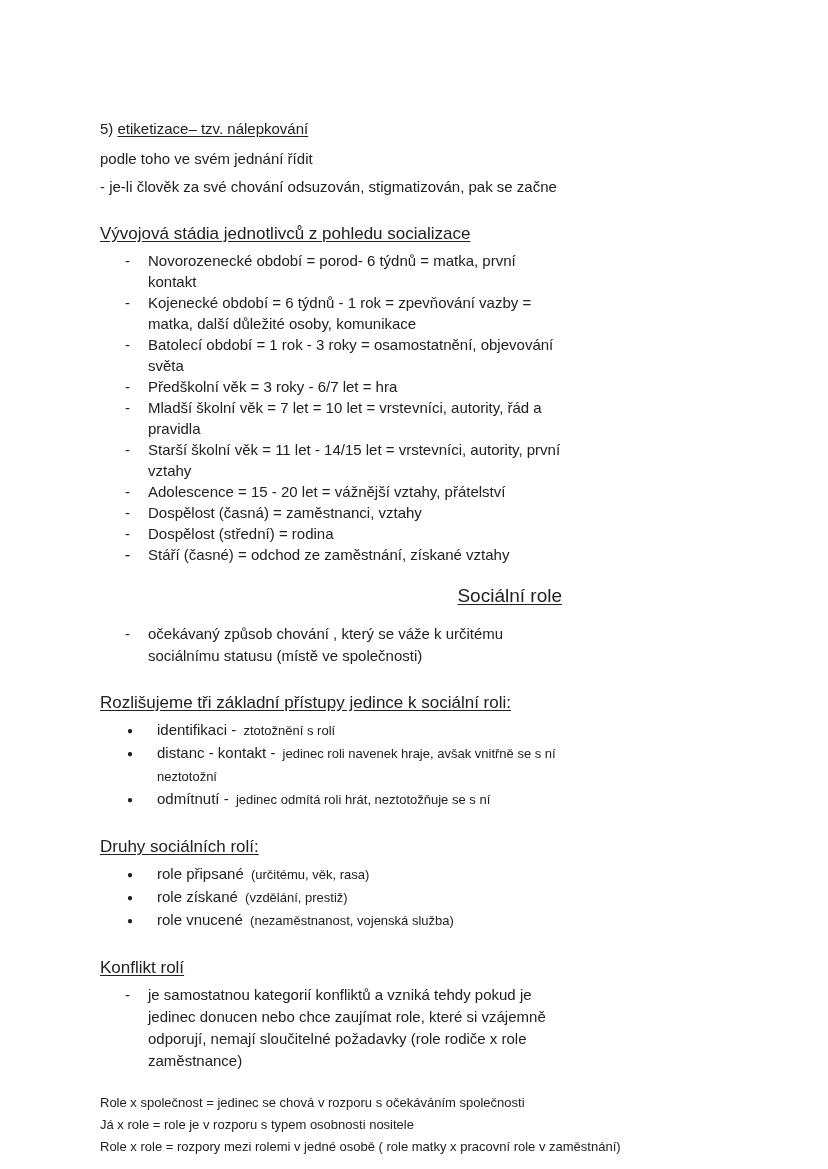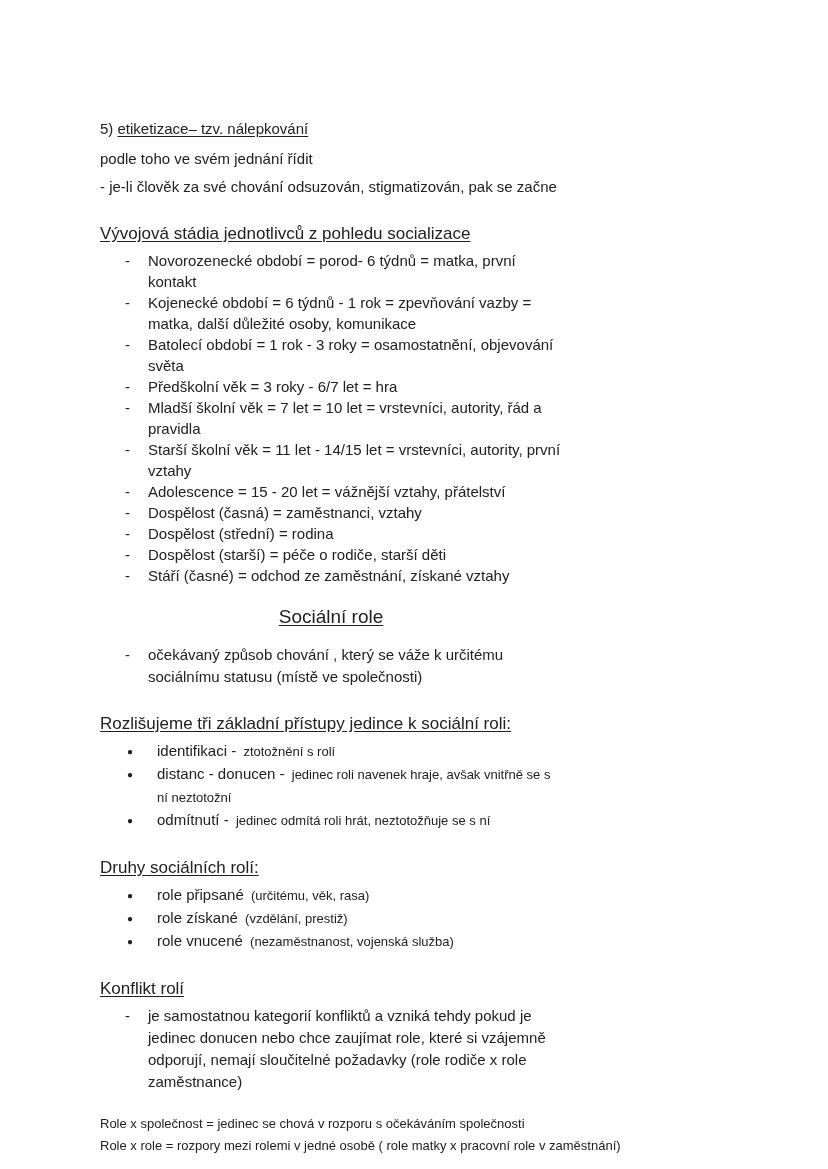--- a/index.html
+++ b/index.html
@@ -39,21 +39,21 @@
     font-size: 17px;
     line-height: 24px;
     text-decoration: underline;
     text-underline-offset: 2px;
     margin-top: 24px;
     margin-bottom: 4px;
   }
   .center-heading {
     font-size: 19px;
     line-height: 26px;
-    text-align: center;
+    text-align: right;
     margin-top: 18px;
     margin-bottom: 0;
   }
   .center-heading span {
     text-decoration: underline;
     text-underline-offset: 2px;
   }
   .list {
     margin: 0;
   }
@@ -110,47 +110,48 @@
     <div class="list">
       <div class="list-item dash-item"><span class="marker">-</span><span>Novorozenecké období = porod- 6 týdnů = matka, první kontakt</span></div>
       <div class="list-item dash-item"><span class="marker">-</span><span>Kojenecké období = 6 týdnů - 1 rok = zpevňování vazby = matka, další důležité osoby, komunikace</span></div>
       <div class="list-item dash-item"><span class="marker">-</span><span>Batolecí období = 1 rok - 3 roky = osamostatnění, objevování světa</span></div>
       <div class="list-item dash-item"><span class="marker">-</span><span>Předškolní věk = 3 roky - 6/7 let = hra</span></div>
       <div class="list-item dash-item"><span class="marker">-</span><span>Mladší školní věk = 7 let = 10 let = vrstevníci, autority, řád a pravidla</span></div>
       <div class="list-item dash-item"><span class="marker">-</span><span>Starší školní věk = 11 let - 14/15 let = vrstevníci, autority, první vztahy</span></div>
       <div class="list-item dash-item"><span class="marker">-</span><span>Adolescence = 15 - 20 let = vážnější vztahy, přátelství</span></div>
       <div class="list-item dash-item"><span class="marker">-</span><span>Dospělost (časná) = zaměstnanci, vztahy</span></div>
       <div class="list-item dash-item"><span class="marker">-</span><span>Dospělost (střední) = rodina</span></div>
-      <div class="list-item dash-item"><span class="marker">-</span><span>Dospělost (starší) = péče o rodiče, starší děti</span></div>
+      <div class="list-item dash-item"><span class="marker">-</span></div>
       <div class="list-item dash-item"><span class="marker">-</span><span>Stáří (časné) = odchod ze zaměstnání, získané vztahy</span></div>
     </div>
 
     <div class="center-heading"><span>Sociální role</span></div>
     <div class="list">
       <div class="list-item dash-item spaced-item"><span class="marker">-</span><span>očekávaný způsob chování , který se váže k určitému sociálnímu statusu (místě ve společnosti)</span></div>
     </div>
 
     <div class="section-heading">Rozlišujeme tři základní přístupy jedince k sociální roli:</div>
     <div class="list">
       <div class="list-item bullet-item"><span class="marker">●</span><span>identifikaci -</span> <span class="sub-desc">ztotožnění s rolí</span></div>
-      <div class="list-item bullet-item"><span class="marker">●</span><span>distanc - donucen -</span> <span class="sub-desc">jedinec roli navenek hraje, avšak vnitřně se s ní neztotožní</span></div>
+      <div class="list-item bullet-item"><span class="marker">●</span><span>distanc - kontakt -</span> <span class="sub-desc">jedinec roli navenek hraje, avšak vnitřně se s ní neztotožní</span></div>
       <div class="list-item bullet-item"><span class="marker">●</span><span>odmítnutí -</span> <span class="sub-desc">jedinec odmítá roli hrát, neztotožňuje se s ní</span></div>
     </div>
 
     <div class="section-heading">Druhy sociálních rolí:</div>
     <div class="list">
       <div class="list-item bullet-item"><span class="marker">●</span><span>role připsané</span> <span class="sub-desc">(určitému, věk, rasa)</span></div>
       <div class="list-item bullet-item"><span class="marker">●</span><span>role získané</span> <span class="sub-desc">(vzdělání, prestiž)</span></div>
       <div class="list-item bullet-item"><span class="marker">●</span><span>role vnucené</span> <span class="sub-desc">(nezaměstnanost, vojenská služba)</span></div>
     </div>
 
     <div class="section-heading">Konflikt rolí</div>
     <div class="list">
       <div class="list-item dash-item" style="line-height:22px;"><span class="marker">-</span><span>je samostatnou kategorií konfliktů a vzniká tehdy pokud je jedinec donucen nebo chce zaujímat role, které si vzájemně odporují, nemají sloučitelné požadavky (role rodiče x role zaměstnance)</span></div>
     </div>
 
     <div class="closing">
       <div class="closing-line">Role x společnost = jedinec se chová v rozporu s očekáváním společnosti</div>
+      <div class="closing-line">Já x role = role je v rozporu s typem osobnosti nositele</div>
       <div class="closing-line">Role x role = rozpory mezi rolemi v jedné osobě ( role matky x pracovní role v zaměstnání)</div>
     </div>
 
   </div>
 </div>
 
 </body></html>

